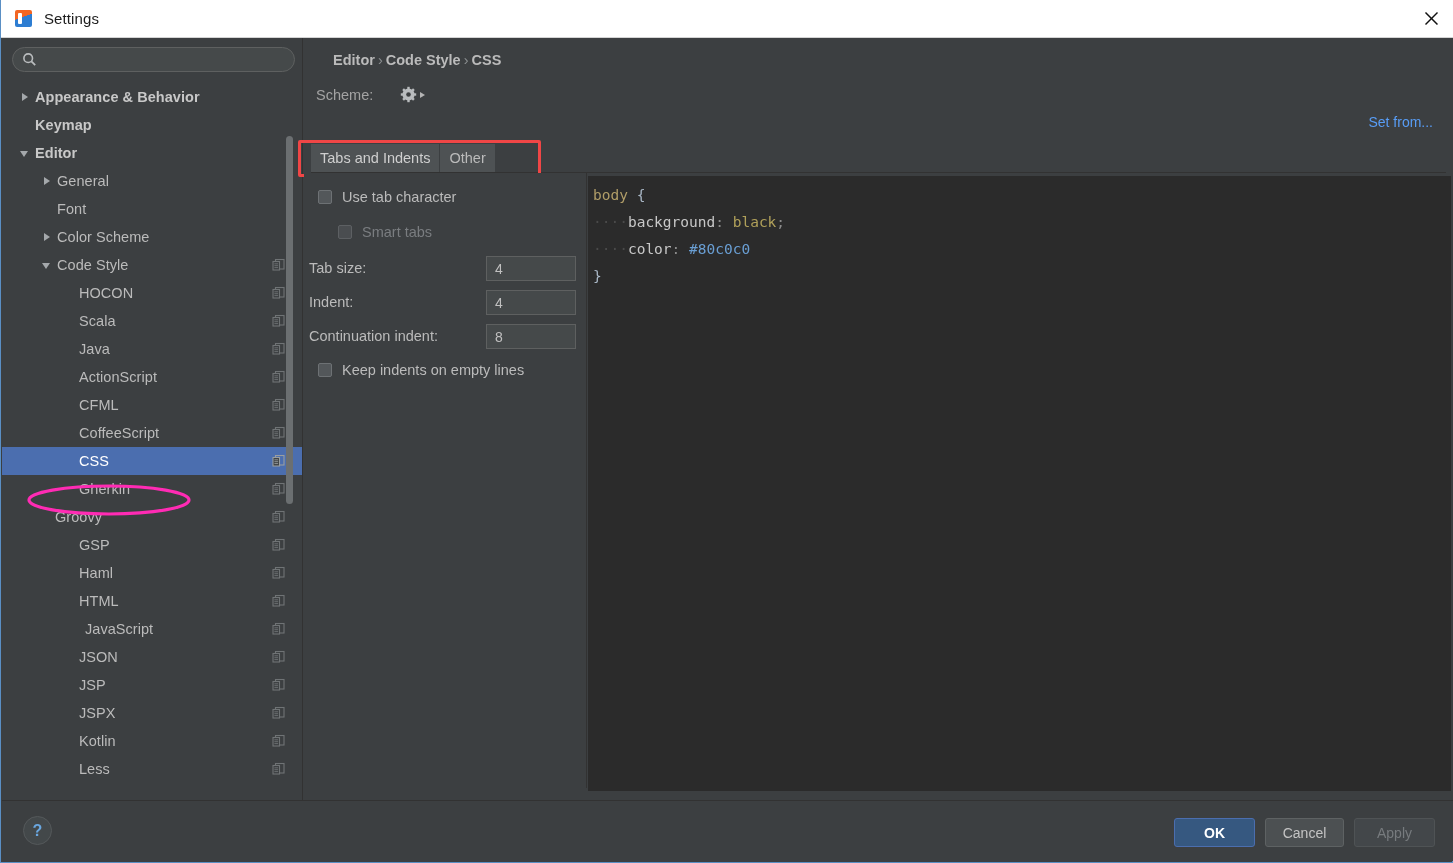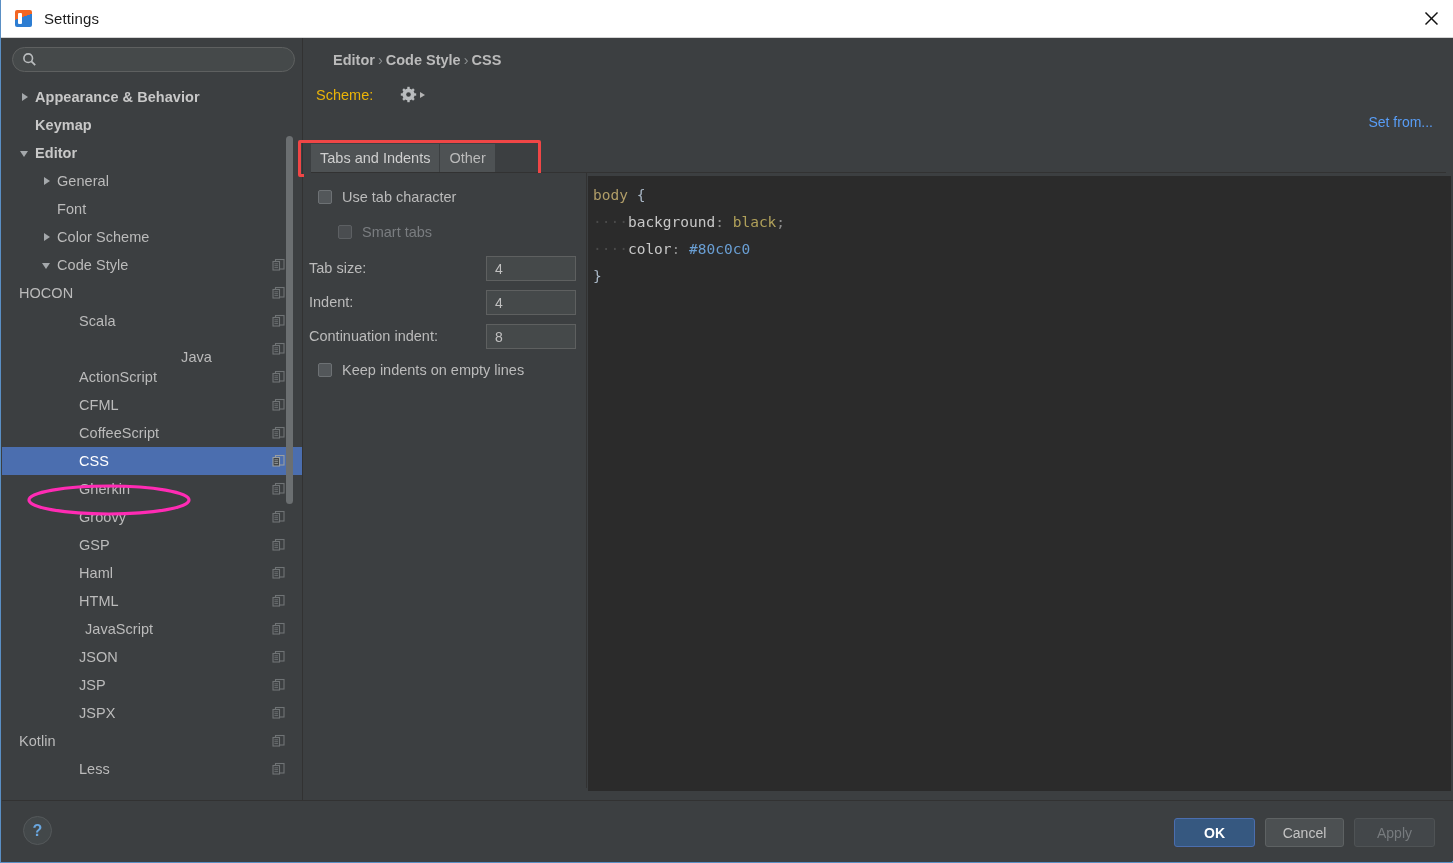--- a/index.html
+++ b/index.html
@@ -139,21 +139,21 @@
   #breadcrumb {
     position: absolute; left: 30px; top: 14px;
     font-size: 14.5px; font-weight: bold; color: #bbbbbb;
   }
   #breadcrumb .sep { color: #8b8f91; font-weight: normal; padding: 0 3px; }
 
   #scheme-row {
     position: absolute; left: 13px; top: 48px;
     display: flex; align-items: center;
   }
-  #scheme-label { font-size: 14.5px; color: #eab308; margin-right: 12px; }
+  #scheme-label { font-size: 14.5px; color: #a3a3a3; margin-right: 12px; }
   #scheme-combo {
     width: 246px; height: 27px;
     background: #45494a;
     border: 1px solid #5e6060;
     display: flex; align-items: center;
     cursor: pointer;
   }
   #scheme-value { font-size: 14px; font-weight: bold; color: #d6d6d6; margin-left: 11px; }
   #scheme-sub { font-size: 13px; color: #808387; margin-left: 7px; }
   #scheme-arrow-btn {
@@ -355,21 +355,21 @@
           <span class="tw expanded"></span>
           <span class="tree-label">Code Style</span>
           <svg class="copy-icon" width="13" height="13" viewBox="0 0 13 13">
             <rect x="3.5" y="1" width="8.5" height="9.5" fill="none" stroke="#9a9ea0" stroke-width="1.1"></rect>
             <rect x="1" y="3" width="6.5" height="8.5" fill="#3c3f41" stroke="#9a9ea0" stroke-width="1.1"></rect>
             <line x1="2.4" y1="5.3" x2="6.1" y2="5.3" stroke="#9a9ea0" stroke-width="0.9"></line>
             <line x1="2.4" y1="7.2" x2="6.1" y2="7.2" stroke="#9a9ea0" stroke-width="0.9"></line>
             <line x1="2.4" y1="9.1" x2="6.1" y2="9.1" stroke="#9a9ea0" stroke-width="0.9"></line>
           </svg>
         </div>
-        <div class="tree-row" style="">
+        <div class="tree-row" style="padding-left: 60px;">
           <span class="tw"></span>
           <span class="tree-label">HOCON</span>
           <svg class="copy-icon" width="13" height="13" viewBox="0 0 13 13">
             <rect x="3.5" y="1" width="8.5" height="9.5" fill="none" stroke="#9a9ea0" stroke-width="1.1"></rect>
             <rect x="1" y="3" width="6.5" height="8.5" fill="#3c3f41" stroke="#9a9ea0" stroke-width="1.1"></rect>
             <line x1="2.4" y1="5.3" x2="6.1" y2="5.3" stroke="#9a9ea0" stroke-width="0.9"></line>
             <line x1="2.4" y1="7.2" x2="6.1" y2="7.2" stroke="#9a9ea0" stroke-width="0.9"></line>
             <line x1="2.4" y1="9.1" x2="6.1" y2="9.1" stroke="#9a9ea0" stroke-width="0.9"></line>
           </svg>
         </div>
@@ -377,21 +377,21 @@
           <span class="tw"></span>
           <span class="tree-label">Scala</span>
           <svg class="copy-icon" width="13" height="13" viewBox="0 0 13 13">
             <rect x="3.5" y="1" width="8.5" height="9.5" fill="none" stroke="#9a9ea0" stroke-width="1.1"></rect>
             <rect x="1" y="3" width="6.5" height="8.5" fill="#3c3f41" stroke="#9a9ea0" stroke-width="1.1"></rect>
             <line x1="2.4" y1="5.3" x2="6.1" y2="5.3" stroke="#9a9ea0" stroke-width="0.9"></line>
             <line x1="2.4" y1="7.2" x2="6.1" y2="7.2" stroke="#9a9ea0" stroke-width="0.9"></line>
             <line x1="2.4" y1="9.1" x2="6.1" y2="9.1" stroke="#9a9ea0" stroke-width="0.9"></line>
           </svg>
         </div>
-        <div class="tree-row" style="padding-left: 88px; flex-direction: column;">
+        <div class="tree-row" style="padding-left: 60px;">
           <span class="tw"></span>
           <span class="tree-label">Java</span>
           <svg class="copy-icon" width="13" height="13" viewBox="0 0 13 13">
             <rect x="3.5" y="1" width="8.5" height="9.5" fill="none" stroke="#9a9ea0" stroke-width="1.1"></rect>
             <rect x="1" y="3" width="6.5" height="8.5" fill="#3c3f41" stroke="#9a9ea0" stroke-width="1.1"></rect>
             <line x1="2.4" y1="5.3" x2="6.1" y2="5.3" stroke="#9a9ea0" stroke-width="0.9"></line>
             <line x1="2.4" y1="7.2" x2="6.1" y2="7.2" stroke="#9a9ea0" stroke-width="0.9"></line>
             <line x1="2.4" y1="9.1" x2="6.1" y2="9.1" stroke="#9a9ea0" stroke-width="0.9"></line>
           </svg>
         </div>
@@ -443,21 +443,21 @@
           <span class="tw"></span>
           <span class="tree-label">Gherkin</span>
           <svg class="copy-icon" width="13" height="13" viewBox="0 0 13 13">
             <rect x="3.5" y="1" width="8.5" height="9.5" fill="none" stroke="#9a9ea0" stroke-width="1.1"></rect>
             <rect x="1" y="3" width="6.5" height="8.5" fill="#3c3f41" stroke="#9a9ea0" stroke-width="1.1"></rect>
             <line x1="2.4" y1="5.3" x2="6.1" y2="5.3" stroke="#9a9ea0" stroke-width="0.9"></line>
             <line x1="2.4" y1="7.2" x2="6.1" y2="7.2" stroke="#9a9ea0" stroke-width="0.9"></line>
             <line x1="2.4" y1="9.1" x2="6.1" y2="9.1" stroke="#9a9ea0" stroke-width="0.9"></line>
           </svg>
         </div>
-        <div class="tree-row" style="padding-left: 60px;">
+        <div class="tree-row" style="padding-left: 36px;">
           <span class="tw"></span>
           <span class="tree-label">Groovy</span>
           <svg class="copy-icon" width="13" height="13" viewBox="0 0 13 13">
             <rect x="3.5" y="1" width="8.5" height="9.5" fill="none" stroke="#9a9ea0" stroke-width="1.1"></rect>
             <rect x="1" y="3" width="6.5" height="8.5" fill="#3c3f41" stroke="#9a9ea0" stroke-width="1.1"></rect>
             <line x1="2.4" y1="5.3" x2="6.1" y2="5.3" stroke="#9a9ea0" stroke-width="0.9"></line>
             <line x1="2.4" y1="7.2" x2="6.1" y2="7.2" stroke="#9a9ea0" stroke-width="0.9"></line>
             <line x1="2.4" y1="9.1" x2="6.1" y2="9.1" stroke="#9a9ea0" stroke-width="0.9"></line>
           </svg>
         </div>
@@ -531,21 +531,21 @@
           <span class="tw"></span>
           <span class="tree-label">JSPX</span>
           <svg class="copy-icon" width="13" height="13" viewBox="0 0 13 13">
             <rect x="3.5" y="1" width="8.5" height="9.5" fill="none" stroke="#9a9ea0" stroke-width="1.1"></rect>
             <rect x="1" y="3" width="6.5" height="8.5" fill="#3c3f41" stroke="#9a9ea0" stroke-width="1.1"></rect>
             <line x1="2.4" y1="5.3" x2="6.1" y2="5.3" stroke="#9a9ea0" stroke-width="0.9"></line>
             <line x1="2.4" y1="7.2" x2="6.1" y2="7.2" stroke="#9a9ea0" stroke-width="0.9"></line>
             <line x1="2.4" y1="9.1" x2="6.1" y2="9.1" stroke="#9a9ea0" stroke-width="0.9"></line>
           </svg>
         </div>
-        <div class="tree-row" style="">
+        <div class="tree-row" style="padding-left: 60px;">
           <span class="tw"></span>
           <span class="tree-label">Kotlin</span>
           <svg class="copy-icon" width="13" height="13" viewBox="0 0 13 13">
             <rect x="3.5" y="1" width="8.5" height="9.5" fill="none" stroke="#9a9ea0" stroke-width="1.1"></rect>
             <rect x="1" y="3" width="6.5" height="8.5" fill="#3c3f41" stroke="#9a9ea0" stroke-width="1.1"></rect>
             <line x1="2.4" y1="5.3" x2="6.1" y2="5.3" stroke="#9a9ea0" stroke-width="0.9"></line>
             <line x1="2.4" y1="7.2" x2="6.1" y2="7.2" stroke="#9a9ea0" stroke-width="0.9"></line>
             <line x1="2.4" y1="9.1" x2="6.1" y2="9.1" stroke="#9a9ea0" stroke-width="0.9"></line>
           </svg>
         </div>

